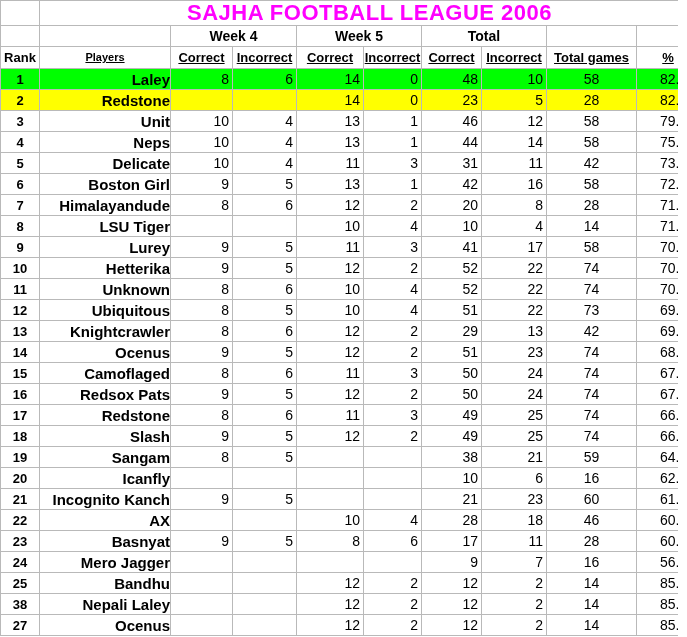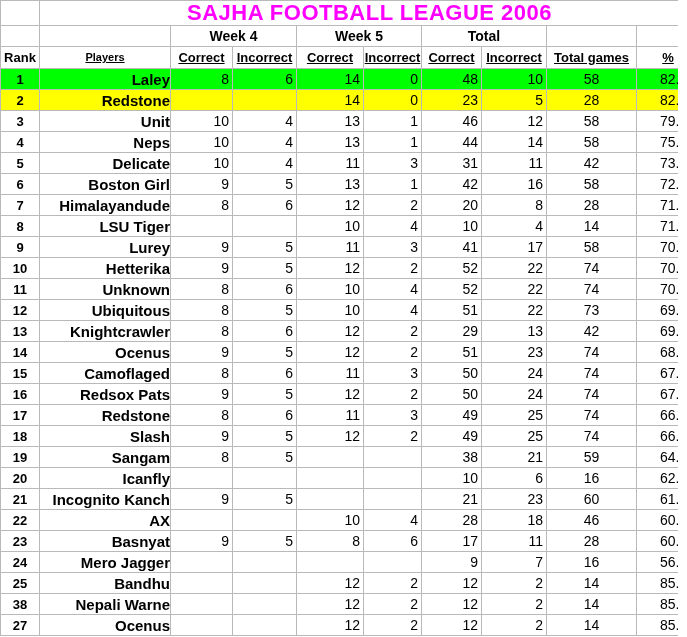--- a/index.html
+++ b/index.html
@@ -436,21 +436,21 @@
     <td class="num"></td>
     <td class="num">12</td>
     <td class="num">2</td>
     <td class="num">12</td>
     <td class="num">2</td>
     <td class="tgames">14</td>
     <td class="pct">85.71</td>
   </tr>
         <tr>
     <td class="rank">38</td>
-    <td class="player">Nepali Warne</td>
+    <td class="player">Nepali Laley</td>
     <td class="num"></td>
     <td class="num"></td>
     <td class="num">12</td>
     <td class="num">2</td>
     <td class="num">12</td>
     <td class="num">2</td>
     <td class="tgames">14</td>
     <td class="pct">85.71</td>
   </tr>
         <tr>

